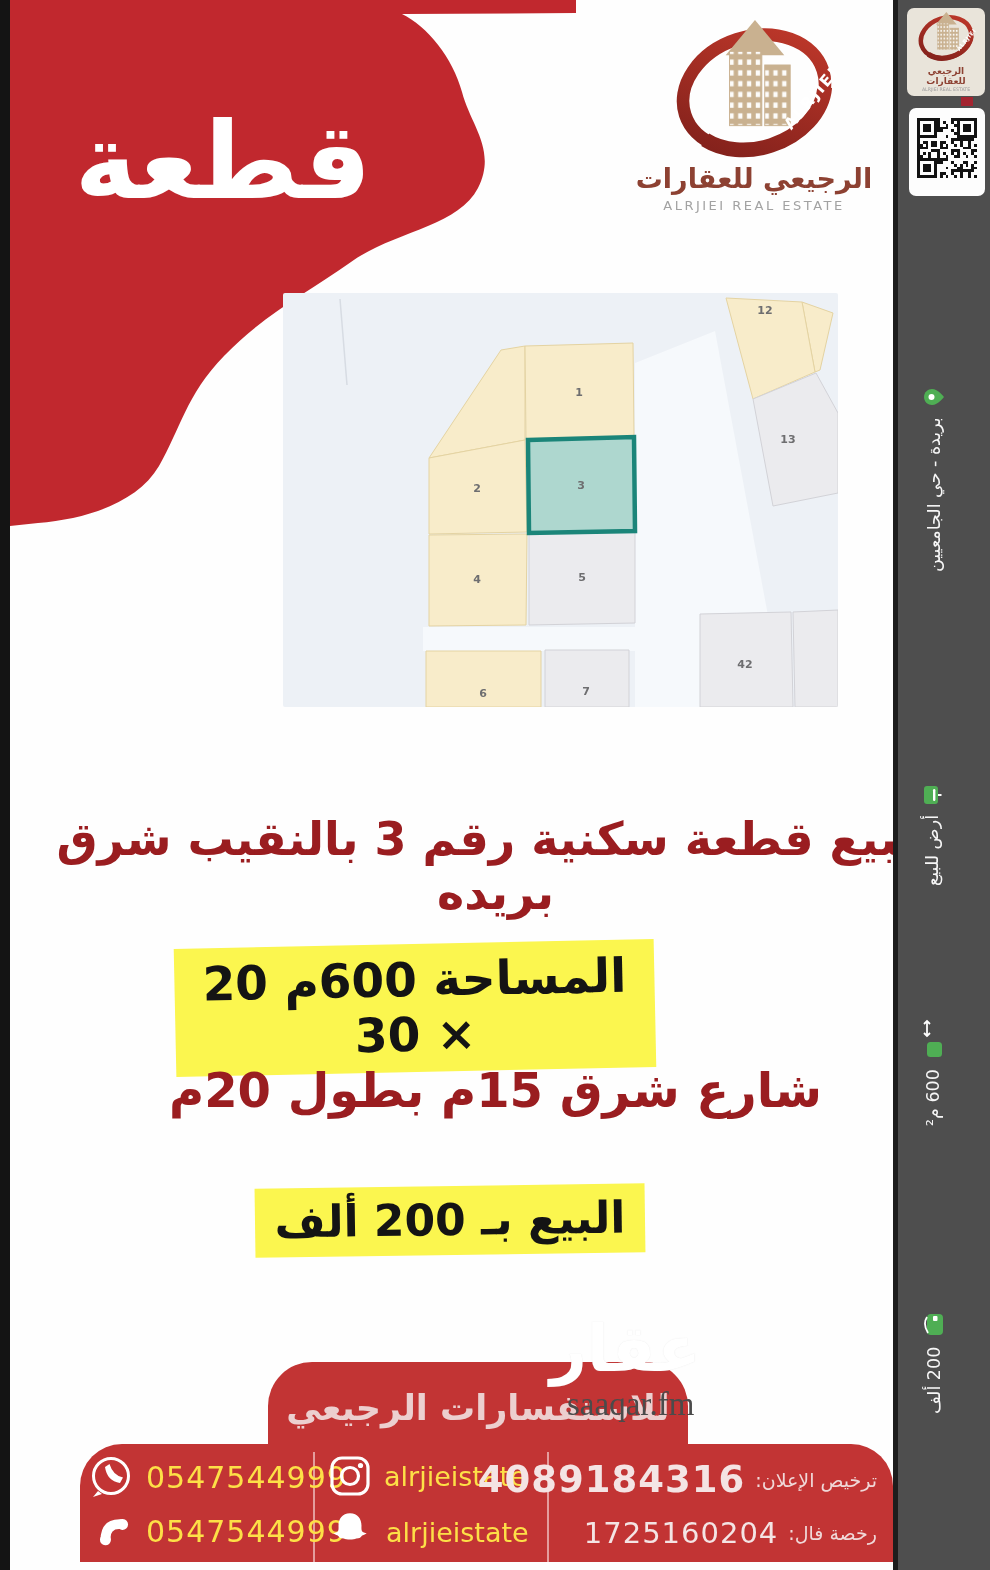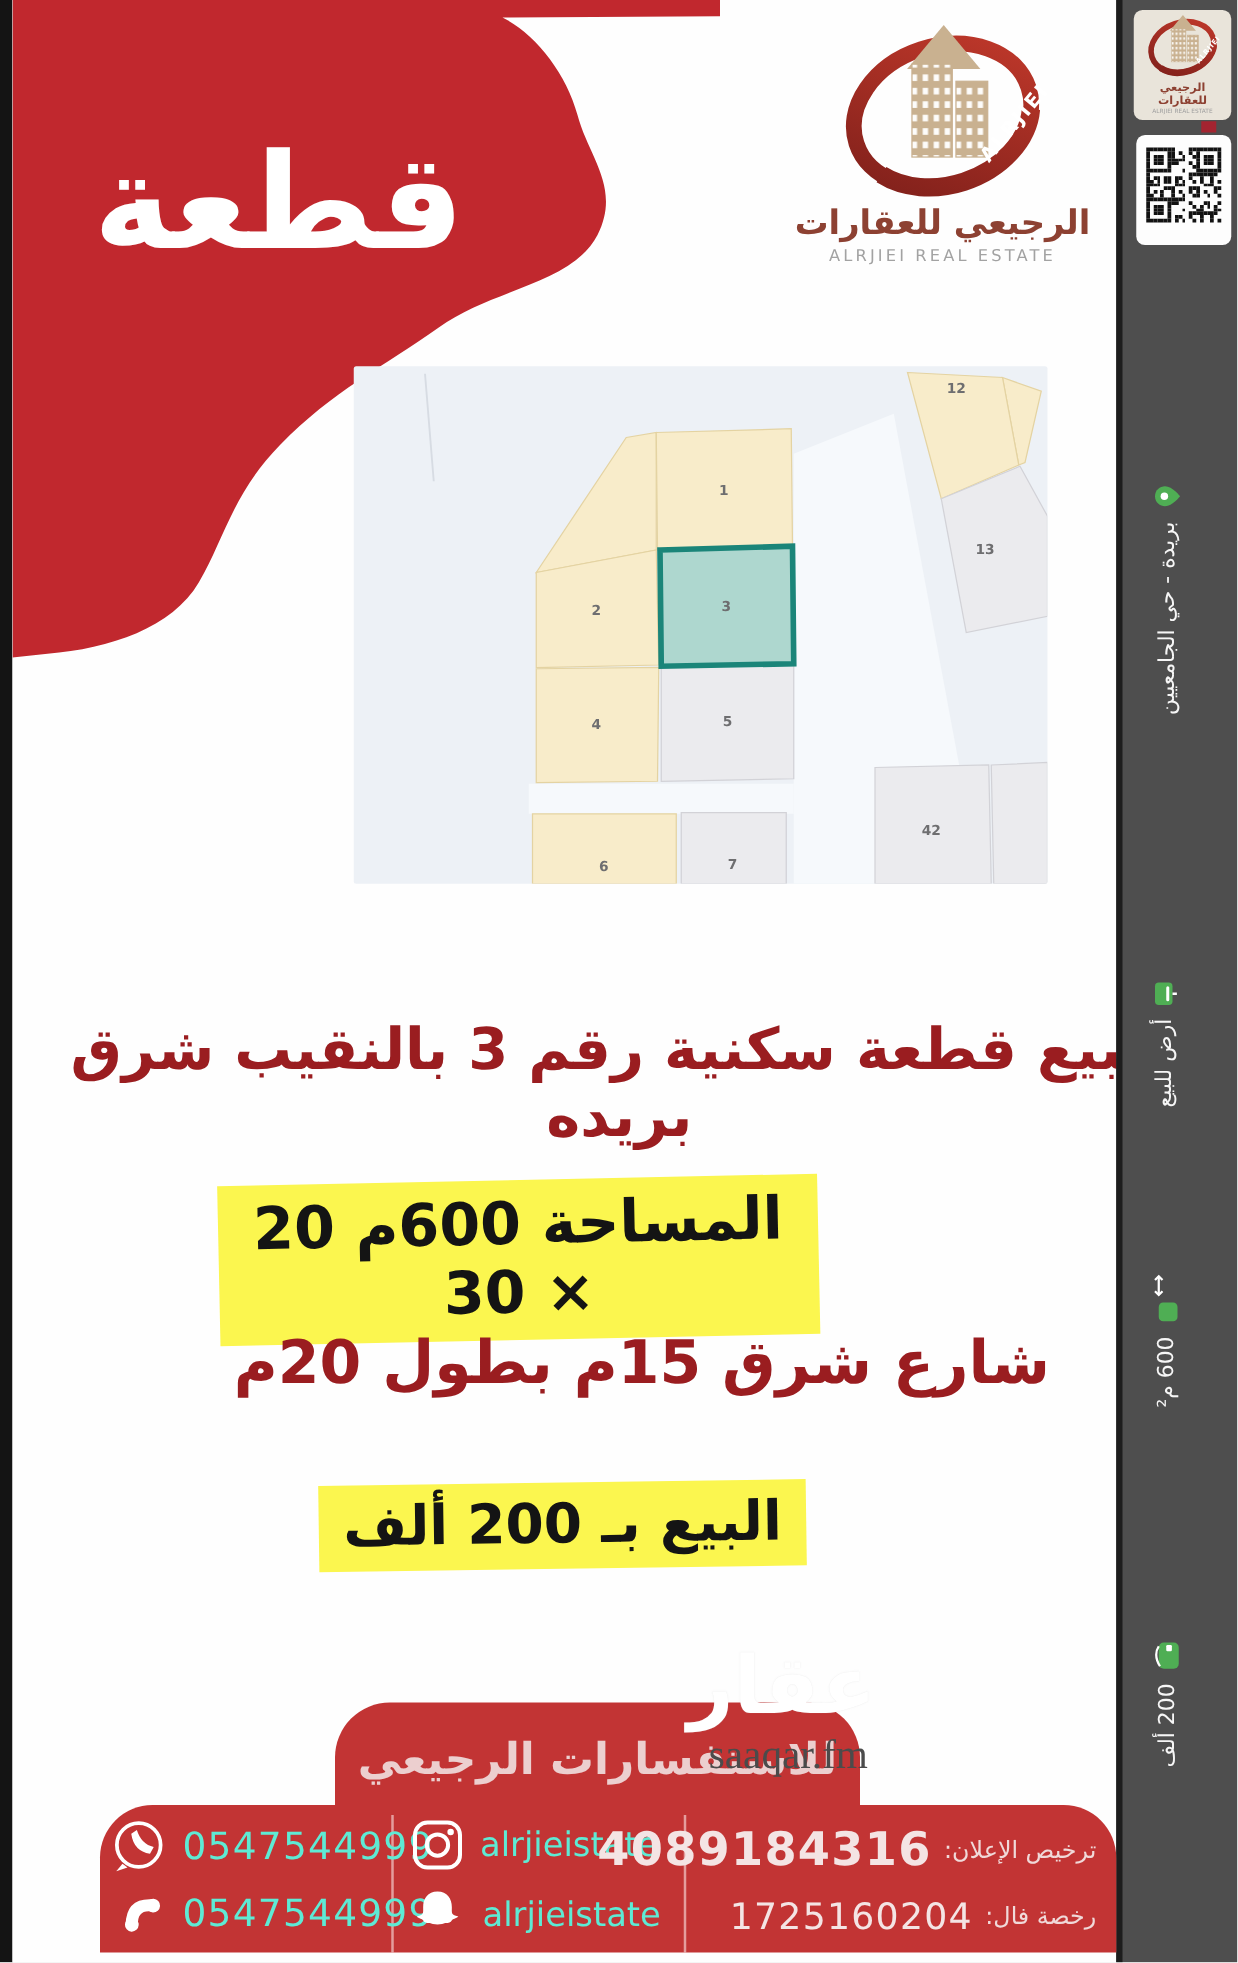--- a/index.html
+++ b/index.html
@@ -25,42 +25,42 @@
   .map svg{display:block;}
   .parcel.cream{fill:#f8ecca;stroke:#e4d3a2;stroke-width:1;}
   .parcel.gray{fill:#ebebee;stroke:#d2d2d7;stroke-width:1;}
   .parcel.teal{fill:#aed7cf;stroke:#1b8579;stroke-width:4.5;}
   .parcel-label{fill:#6e6e70;font-size:11px;font-weight:bold;font-family:"DejaVu Sans",sans-serif;}
   .road{fill:#f6f9fc;}
   
   .dline{position:absolute;left:0;width:100%;text-align:center;font-weight:bold;direction:rtl;padding-left:44px;}
   .dline.red{color:#9a1d20;}
   .d1{top:812px;font-size:46px;}
-  .d3{top:1062px;font-size:48px;color:#a02124;margin-left:18px;}
+  .d3{top:1062px;font-size:48px;color:#a02124;}
   .hl-wrap{position:absolute;text-align:center;}
   .hl{display:inline-block;background:#fbf64f;color:#141414;font-weight:bold;direction:rtl;
       padding:8px 20px 10px 20px;}
   .h2{left:165px;top:944px;width:480px;transform:rotate(-1.2deg);}
   .h2 .hl{font-size:47px;}
   .h4{left:240px;top:1186px;width:400px;transform:rotate(-0.8deg);}
   .h4 .hl{font-size:44px;}
   
   .wm-word{position:absolute;left:540px;top:1312px;font-size:64px;font-weight:900;color:#ffffff;
            z-index:6;text-shadow:0 0 1px rgba(180,180,180,.35);}
   .wm-domain{position:absolute;left:557px;top:1386px;font-size:33px;color:#4b4b4b;z-index:6;
              font-family:"Liberation Serif","DejaVu Serif",serif;}
   
   .footer-tab{position:absolute;left:258px;top:1362px;width:420px;height:120px;background:#c23434;
               border-radius:44px 44px 0 0;z-index:2;text-align:center;}
   .footer-tab .tab-label{margin-top:26px;font-size:35px;font-weight:bold;color:#eccfcf;direction:rtl;}
   .footer{position:absolute;left:70px;top:1444px;width:813px;height:118px;background:#c23434;
           border-radius:42px 42px 0 0;z-index:3;}
   .fdiv{position:absolute;top:8px;height:110px;width:2px;background:rgba(246,214,214,.65);}
   .fdiv.a{left:233px;} .fdiv.b{left:467px;}
-  .frow{position:absolute;display:flex;align-items:center;gap:12px;color:#5eead4;text-align:center;}
+  .frow{position:absolute;display:flex;align-items:center;gap:12px;color:#fde047;text-align:center;}
   .frow .num{font-size:30px;letter-spacing:1px;}
   .frow .handle{font-size:27px;}
   .c1r1{left:8px;top:10px;} .c1r2{left:12px;top:66px;}
   .c2r1{left:248px;top:10px;} .c2r2{left:246px;top:64px;}
   .lic{position:absolute;right:16px;direction:rtl;display:flex;align-items:center;gap:10px;color:#f0d9d9;}
   .licr1{top:14px;} .licr2{top:72px;}
   .lic .lbl{font-size:19px;}
   .lic .big{font-size:37px;font-weight:bold;color:#f4e4e4;letter-spacing:1px;}
   .lic .med{font-size:29px;color:#f4e4e4;letter-spacing:1px;}
   

